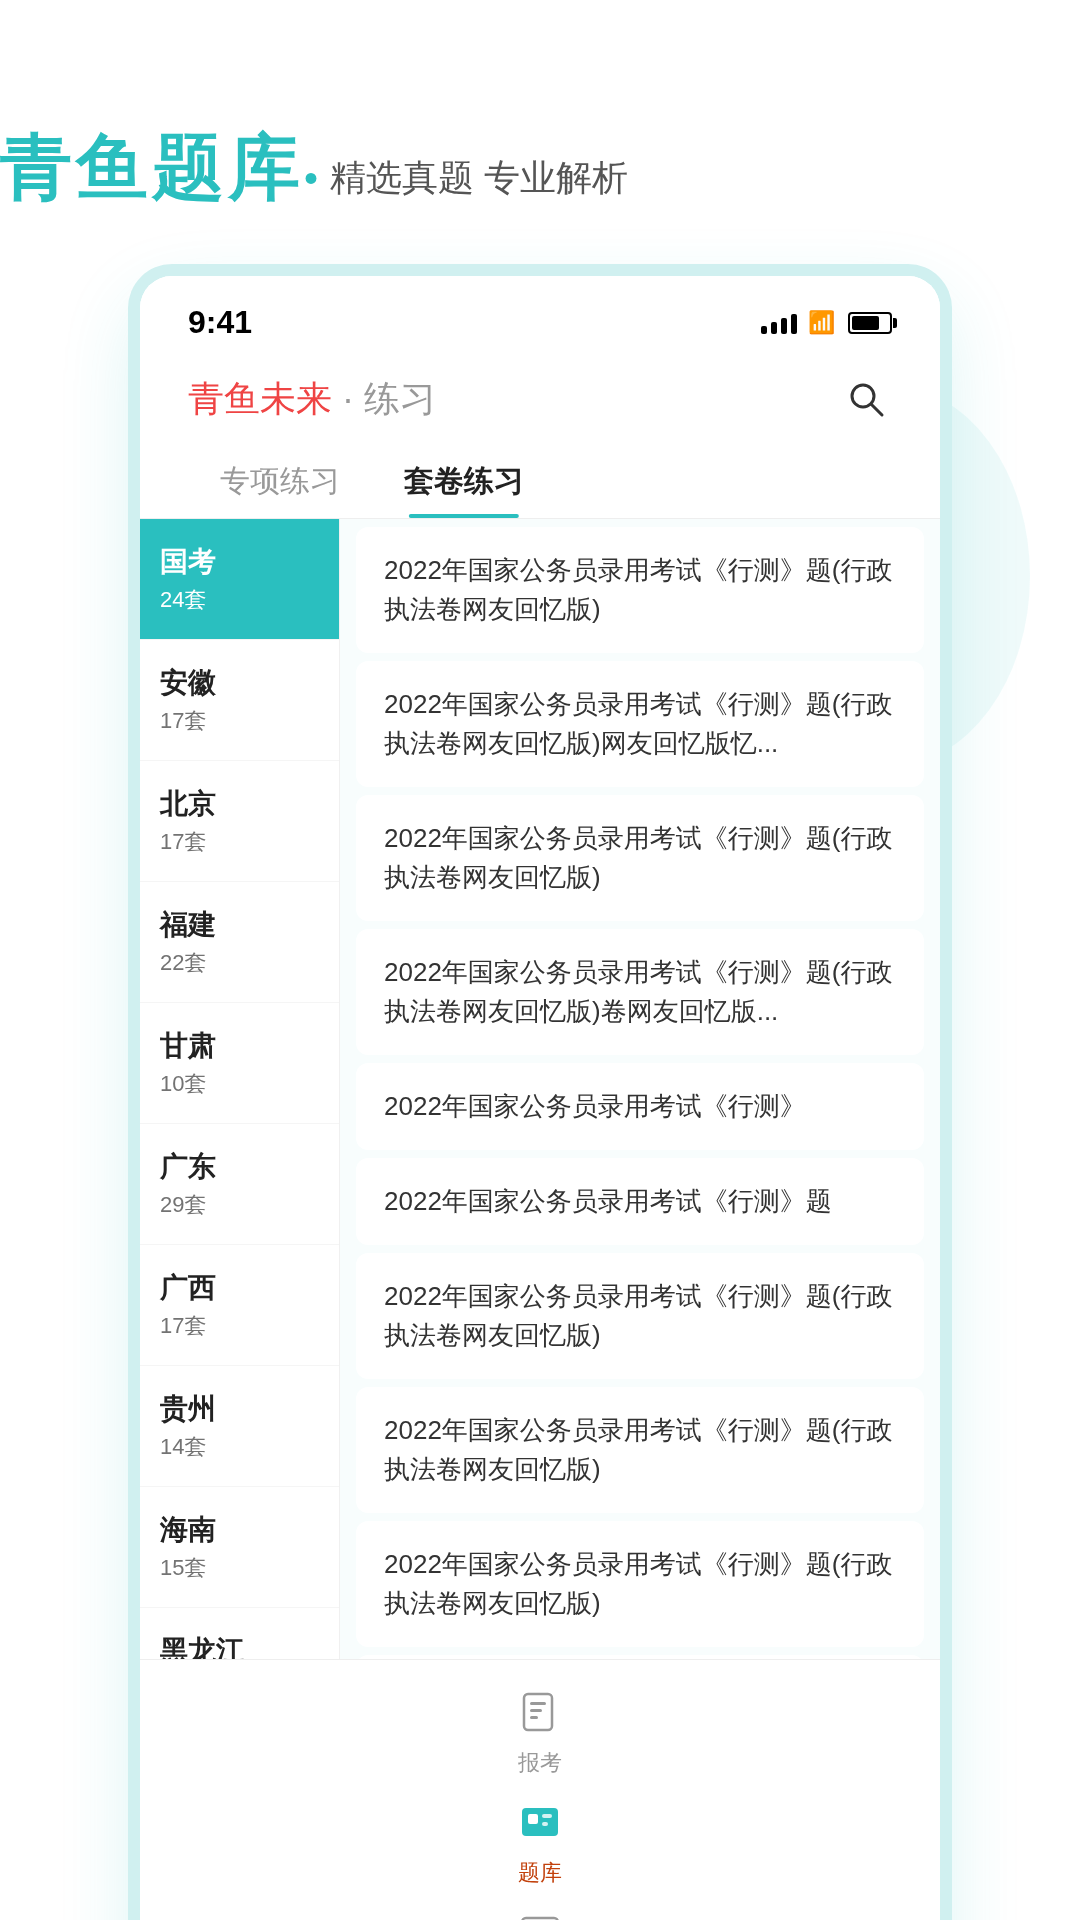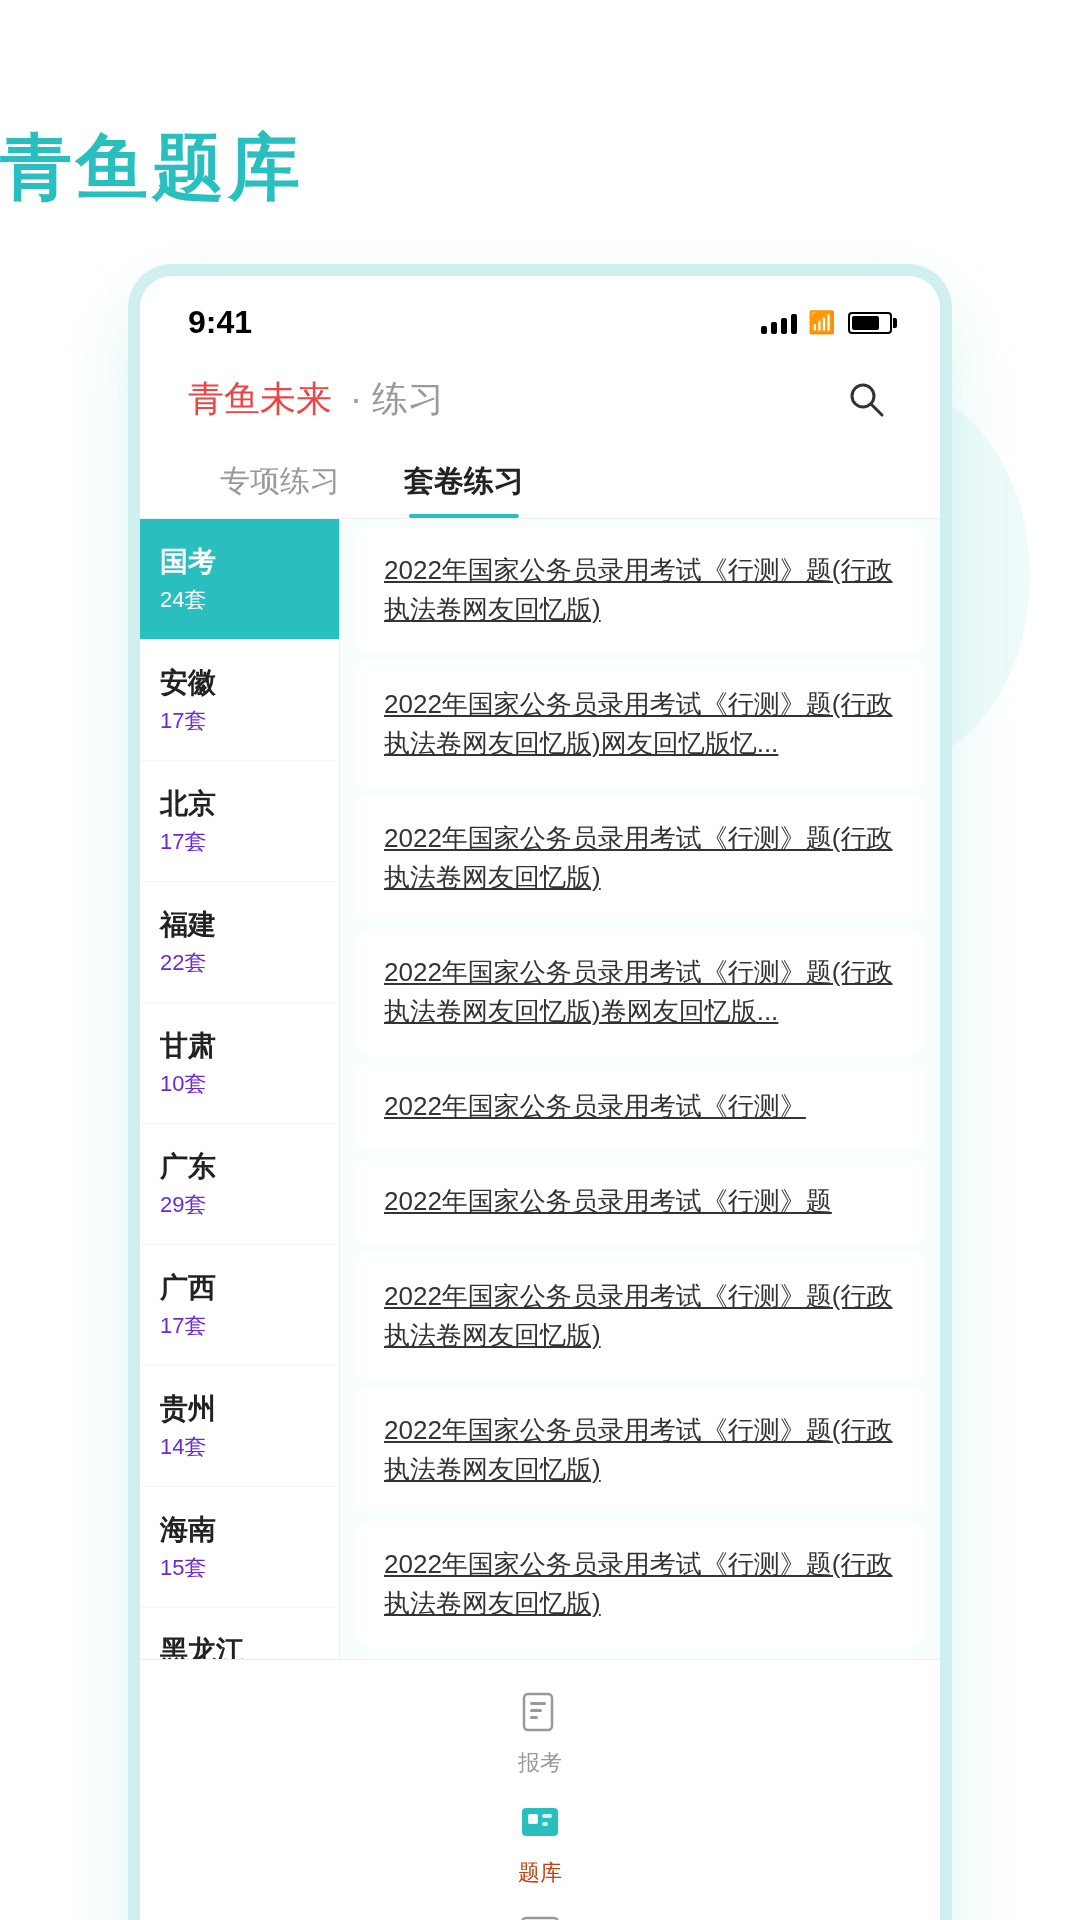--- a/index.html
+++ b/index.html
@@ -196,21 +196,21 @@
       font-weight: 600;
       color: #222;
       display: block;
     }
     .sidebar-item.active .sidebar-item-name,
     .sidebar-item.active .sidebar-item-count {
       color: white;
     }
     .sidebar-item-count {
       font-size: 22px;
-      color: #6d28d9;
+      color: #737373;
       display: block;
       margin-top: 4px;
     }
 
     
     .content-list {
       flex: 1;
       overflow-y: auto;
       background: #f8fdfd;
     }
@@ -218,21 +218,20 @@
       background: white;
       margin: 8px 16px;
       border-radius: 12px;
       padding: 24px 28px;
       cursor: pointer;
     }
     .list-item-text {
       font-size: 26px;
       color: #333;
       line-height: 1.5;
-      text-decoration: underline;
     }
 
     
     .bottom-nav {
       display: flex;
       background: white;
       border-top: 1px solid #eee;
       padding: 16px 0 8px;
       flex-direction: column;
     }
@@ -269,20 +268,21 @@
       width: 800px;
     }
   </style>
 </head>
 <body>
 
 <div style="width:1080px; min-height:1920px; background:white; display:flex; flex-direction:column; align-items:center; position:relative; overflow:hidden;">
 
   <div class="app-header">
     <h1 class="app-title">青鱼题库</h1>
+    <p class="app-subtitle">精选真题  专业解析</p>
   </div>
 
   <div class="phone-wrapper-outer">
 
     <svg style="position:absolute;right:-100px;top:100px;opacity:0.07;z-index:0;" width="300" height="400" viewBox="0 0 300 400">
       <ellipse cx="150" cy="200" rx="140" ry="190" fill="#2abfbf"></ellipse>
       <ellipse cx="100" cy="100" rx="60" ry="80" fill="white"></ellipse>
     </svg>
     <svg style="position:absolute;left:-100px;bottom:50px;opacity:0.05;z-index:0;" width="260" height="340" viewBox="0 0 260 340">
       <ellipse cx="130" cy="170" rx="120" ry="160" fill="#2abfbf"></ellipse>
@@ -303,21 +303,21 @@
           <span style="font-size:22px;">📶</span>
           <div class="battery-icon">
             <div class="battery-fill"></div>
           </div>
         </div>
       </div>
 
       <div class="nav-bar">
         <div class="nav-title">
           <span>青鱼未来</span>
-          <span style="color:#999; font-weight:400; margin-left:8px;">· 练习</span>
+          <span style="color:#999; font-weight:400; ">· 练习</span>
         </div>
         <div class="search-btn">
           <svg width="44" height="44" viewBox="0 0 44 44" fill="none">
             <circle cx="19" cy="19" r="11" stroke="#333" stroke-width="3"></circle>
             <line x1="27" y1="27" x2="38" y2="38" stroke="#333" stroke-width="3" stroke-linecap="round"></line>
           </svg>
         </div>
       </div>
 
       <div class="tab-bar">

